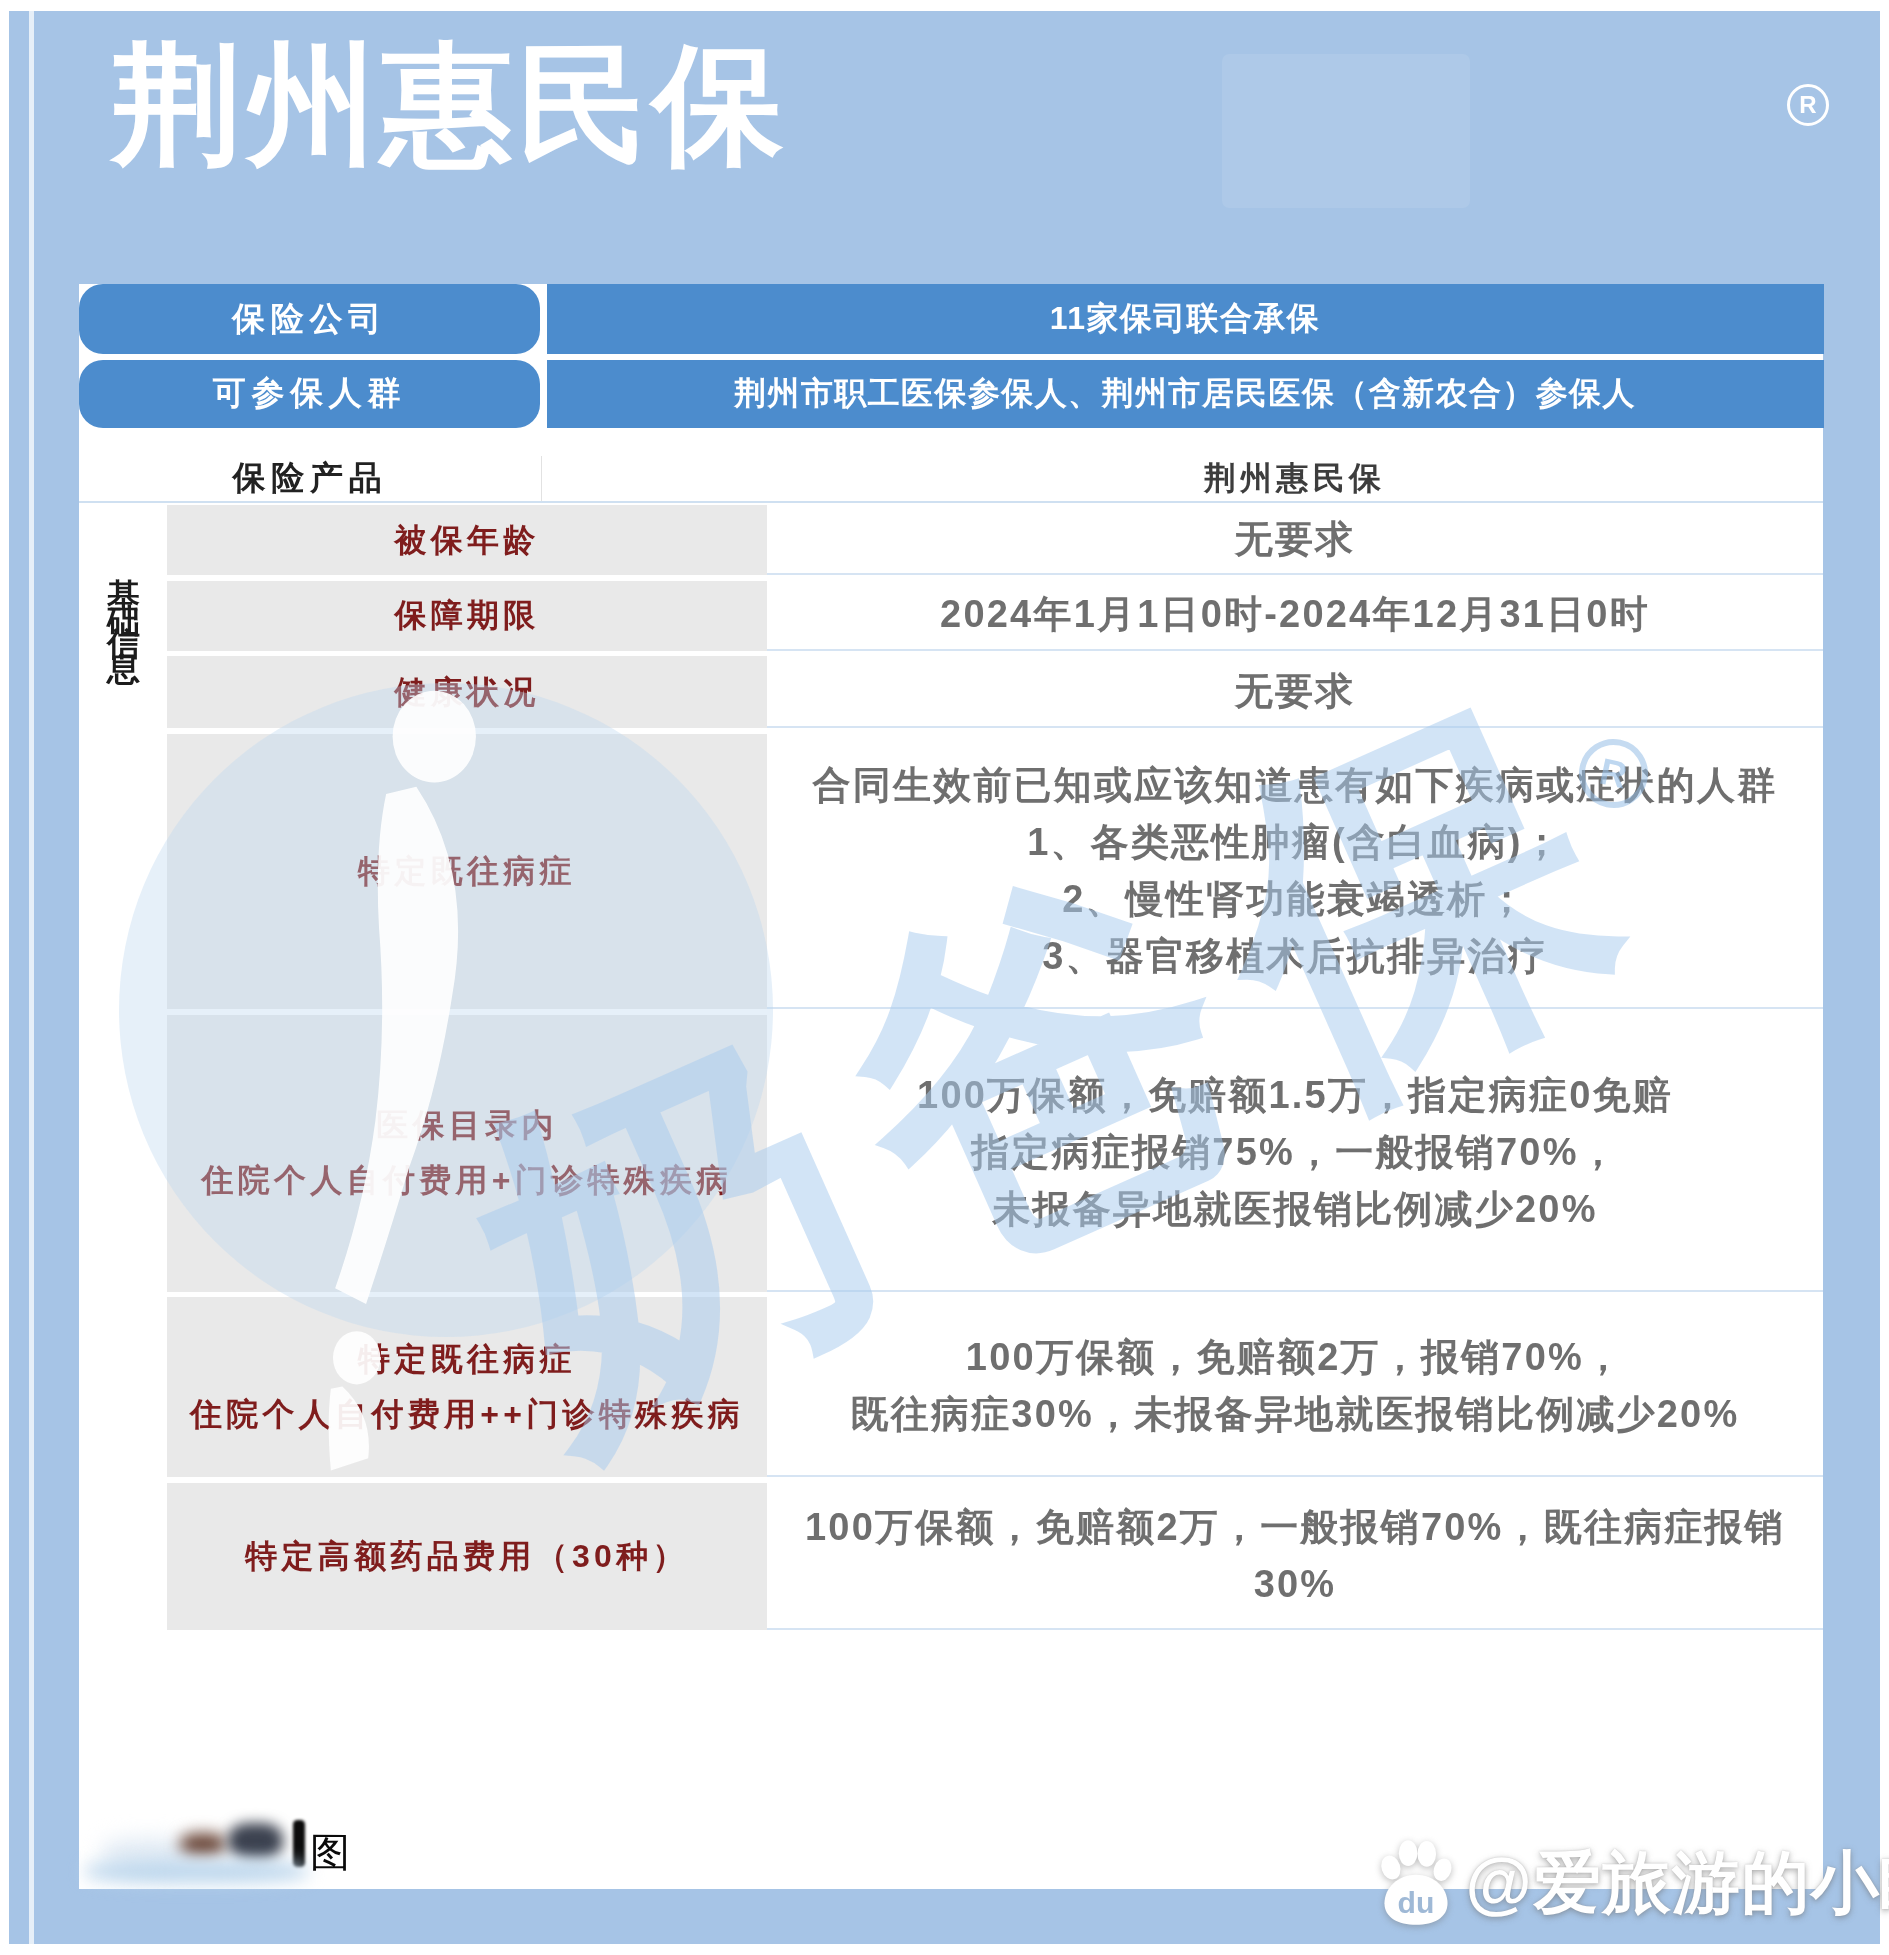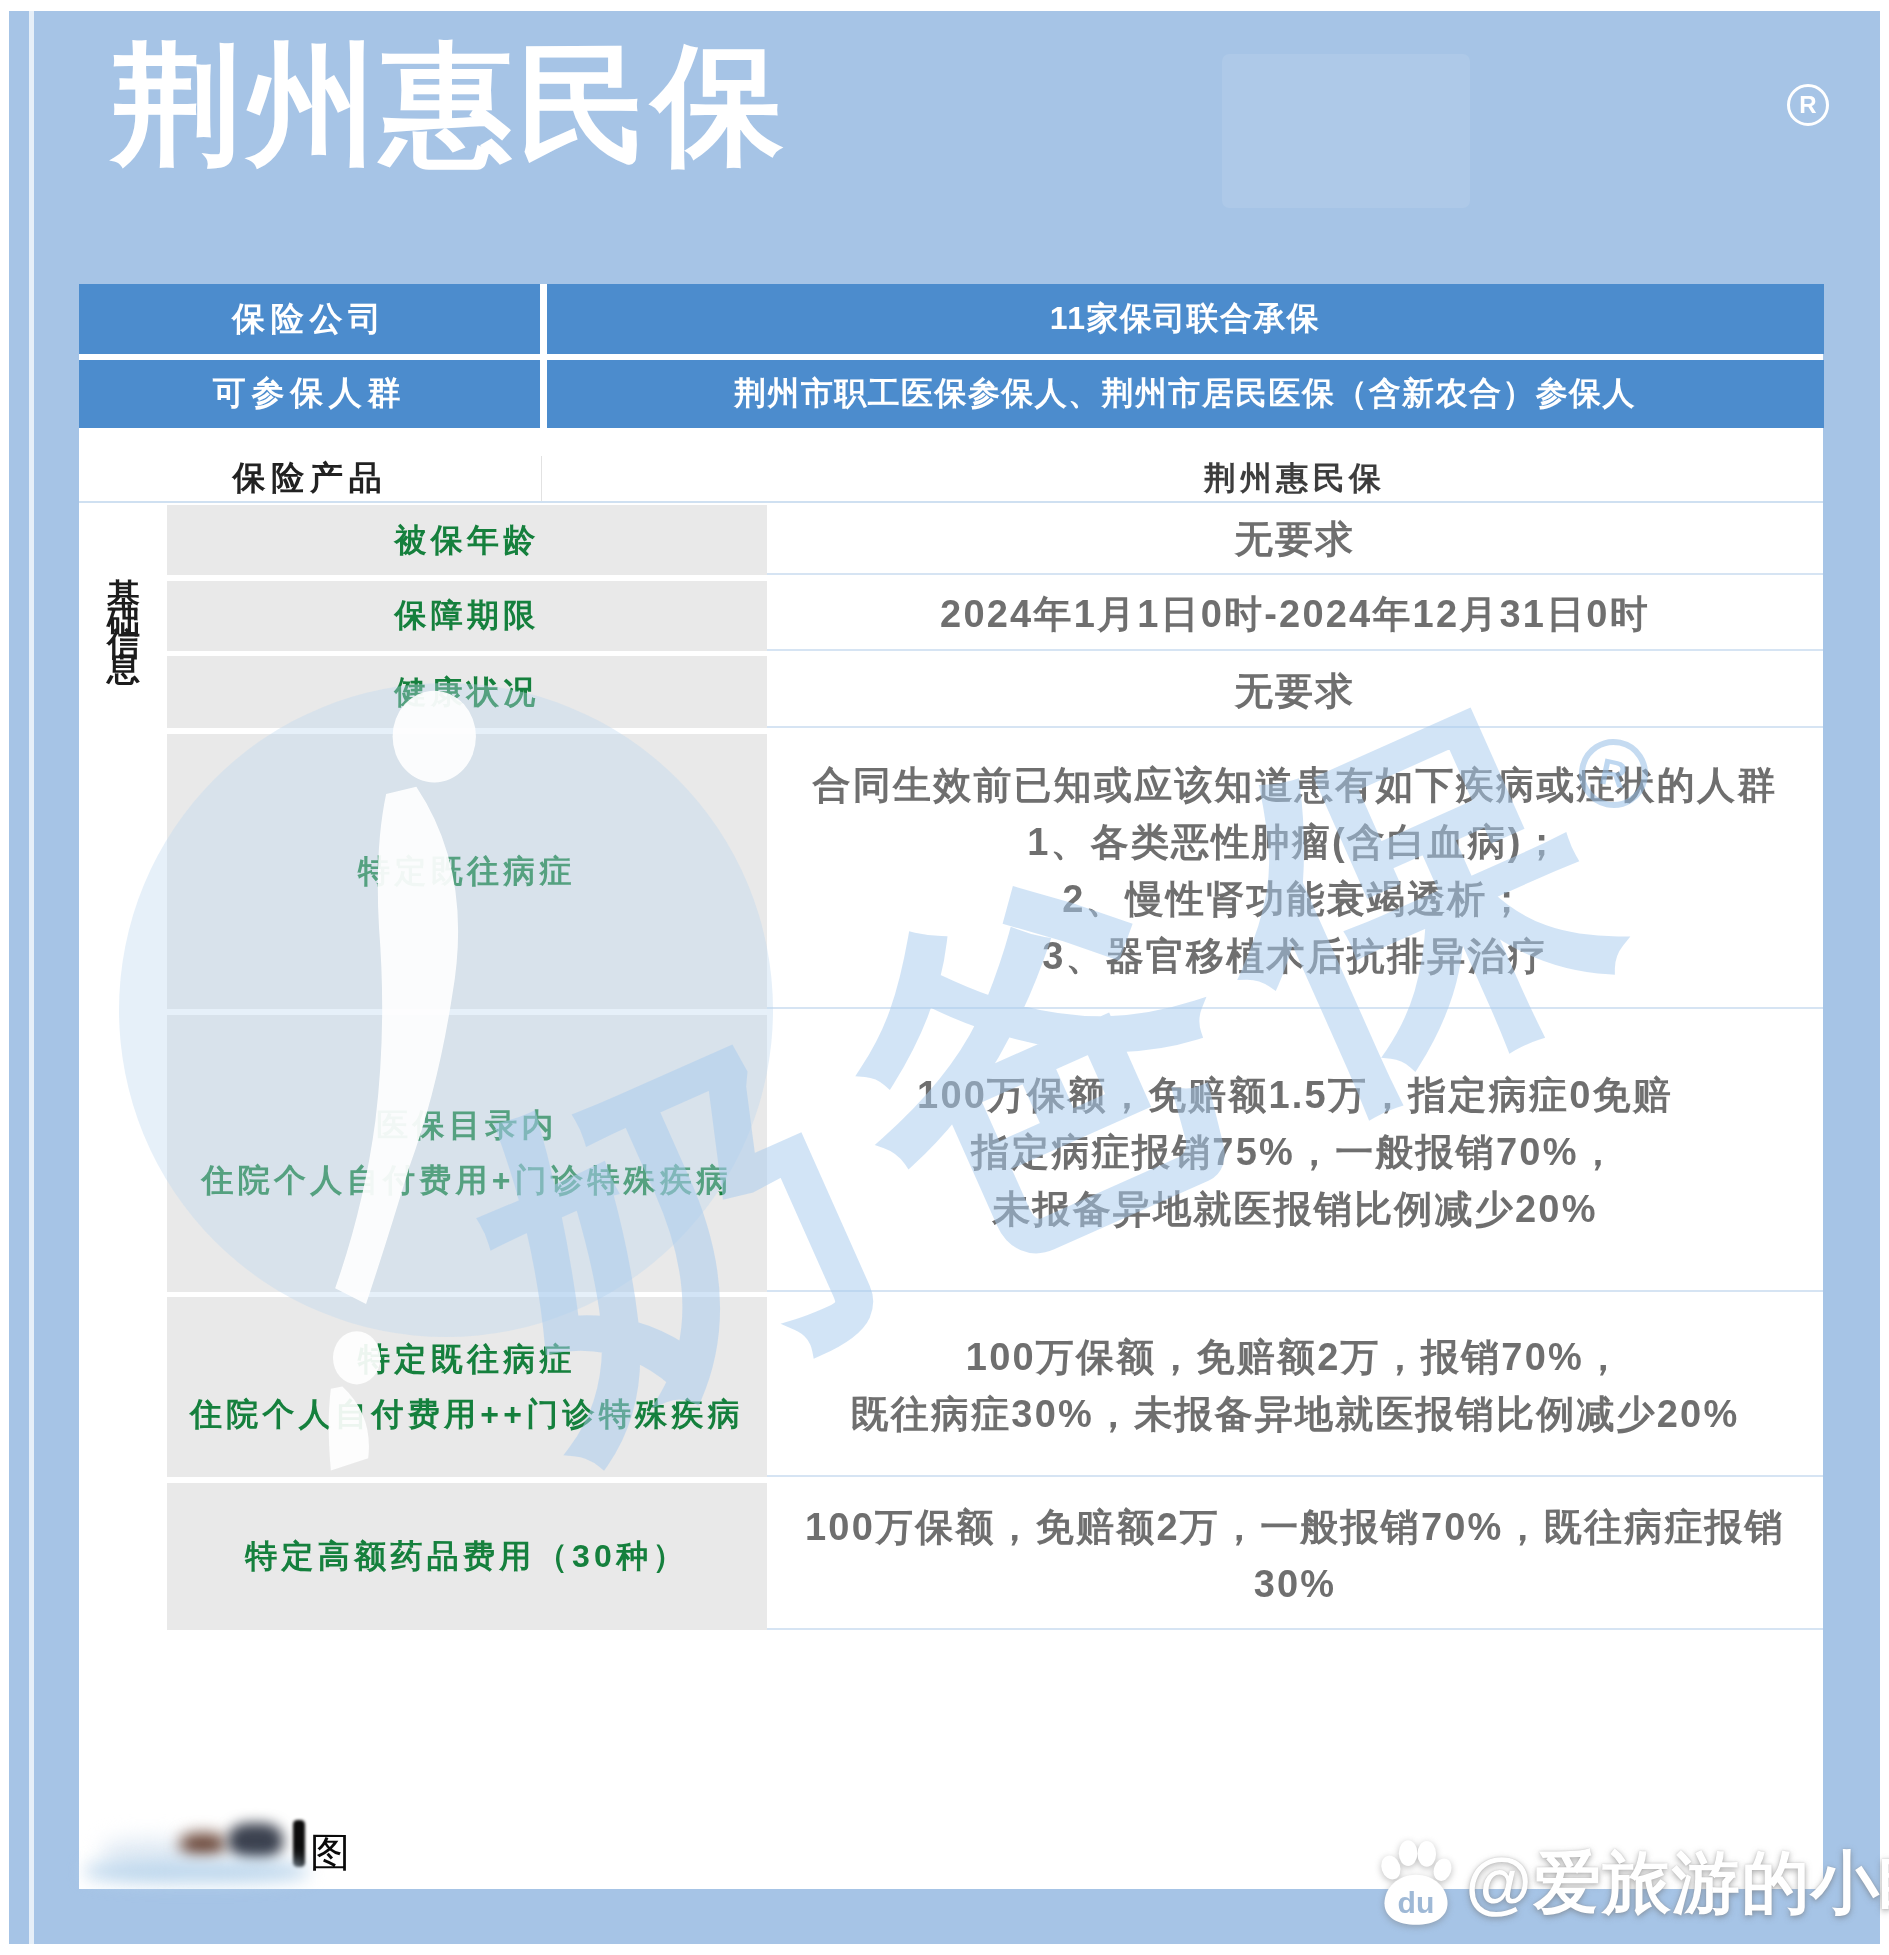--- a/index.html
+++ b/index.html
@@ -52,21 +52,21 @@
     display: grid;
     grid-template-columns: 461px 1277px;
     grid-template-rows: 70px 68px;
     gap: 5.7px 6.5px;
   }
   .hcell {
     background: #4c8ccd; color: #ffffff;
     display: flex; align-items: center; justify-content: center;
     font-weight: 700; text-align: center;
   }
-  .hlabel { font-size: 33px; letter-spacing: 5.7px; }
+  .hlabel { font-size: 33px; letter-spacing: 5.7px; border-radius: 24px; }
   .hvalue { font-size: 32px; letter-spacing: 1.4px; }
   
   .prow {
     position: absolute; left: 0; top: 147px;
     width: 1744px; height: 72px;
     border-bottom: 2.2px solid #cfe0f1;
     display: flex;
     align-items: flex-end;
   }
   .prow .pl {
@@ -90,21 +90,21 @@
     font-size: 33px; font-weight: 700; color: #1c1c1c;
     letter-spacing: 24.4px; margin-top: 47px;
   }
   
   .rows { position: absolute; left: 88px; top: 221px; width: 1656px; }
   .trow { display: flex; margin-bottom: 5.7px; }
   .tl {
     width: 600px; background: #e9e9e9;
     display: flex; flex-direction: column;
     align-items: center; justify-content: center;
-    color: #15803d; font-weight: 700; font-size: 32px;
+    color: #7f1d1d; font-weight: 700; font-size: 32px;
     letter-spacing: 4.3px; text-align: center; line-height: 55px;
   }
   .tv {
     width: 1056px;
     display: flex; flex-direction: column;
     align-items: center; justify-content: center;
     border-bottom: 2.2px solid #d6e4f3;
     color: #6f6f6f; font-weight: 700; font-size: 38px;
     letter-spacing: 2.2px; text-align: center; line-height: 57px;
   }

